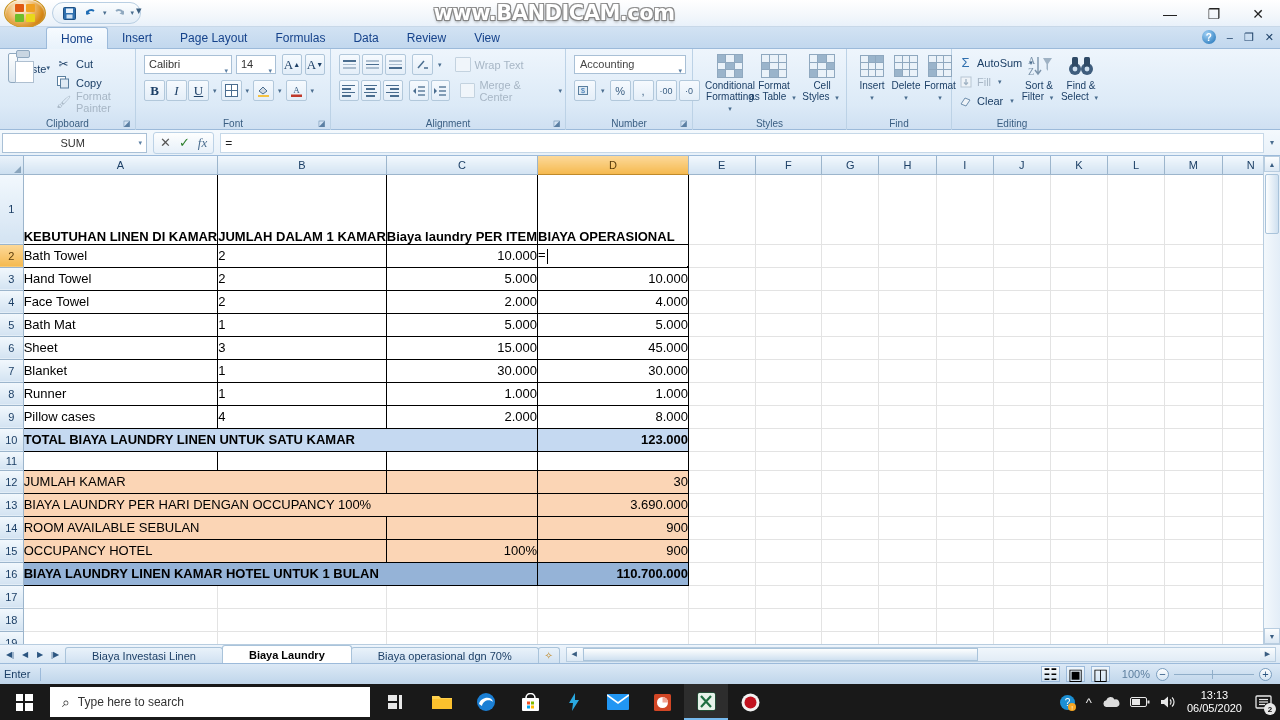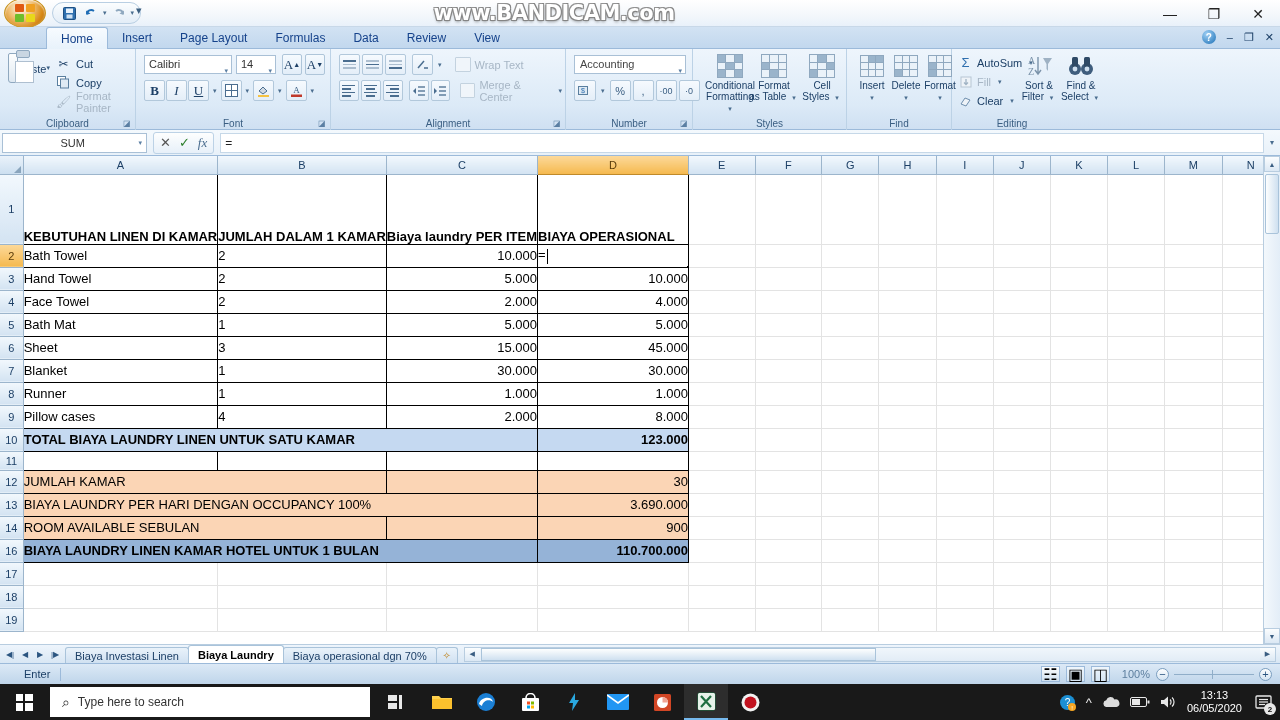--- a/index.html
+++ b/index.html
@@ -367,21 +367,21 @@
   .hscrollrow {
     position: absolute; left: 0; top: 644px; width: 1280px; height: 19px;
     background: linear-gradient(#eef5fc,#d9e7f4);
     border-top: 1px solid #b8cde0;
     display: flex; align-items: center;
   }
   .tabnav { display: flex; align-items: center; gap: 1px; padding: 0 3px; }
   .tabnav span { font-size: 8px; color: #2b5party; color: #2b5580; width: 14px; text-align: center; }
   .sheettabs { display: flex; align-items: flex-end; height: 19px; }
   .stab {
-    height: 17px; line-height: 17px; padding: 0 9px; font-size: 11px;
+    height: 17px; line-height: 17px; padding: 0 26px; font-size: 11px;
     color: #1c3f66; background: linear-gradient(#e9f2fa,#cfe0f1);
     border: 1px solid #a9c3da; border-bottom: none;
     border-radius: 3px 3px 0 0; margin-right: -1px;
   }
   .stab.active {
     background: #fff; font-weight: bold; color: #000; height: 19px; line-height: 18px;
   }
   .stab-new {
     width: 22px; height: 17px; display: flex; align-items: center; justify-content: center;
     background: linear-gradient(#e9f2fa,#cfe0f1); border: 1px solid #a9c3da;
@@ -402,21 +402,21 @@
   }
   .hscroll .harr-l { left: 0; } .hscroll .harr-r { right: 0; }
 
   
   .statusbar {
     position: absolute; top: 663px; left: 0; width: 1280px; height: 21px;
     background: linear-gradient(#dce9f6,#bfd5ea);
     border-top: 1px solid #9cbada;
     display: flex; align-items: center;
   }
-  .status-mode { font-size: 11px; color: #1c3f66; padding-left: 24px; }
+  .status-mode { font-size: 11px; color: #1c3f66; padding-left: 4px; }
   .status-sep { width: 1px; height: 13px; background: #9cbada; margin-left: 10px; }
   .status-right { margin-left: auto; display: flex; align-items: center; padding-right: 8px; gap: 6px; }
   .viewbtn {
     width: 19px; height: 16px; display: flex; align-items: center; justify-content: center;
     border: 1px solid #9cbada; background: linear-gradient(#eff6fc,#d5e5f3);
   }
   .viewbtn.act { background: linear-gradient(#fdfefe,#cfe0f0); }
   .zoomlabel { font-size: 11px; color: #5d7f9f; width: 34px; text-align: right; }
   .zoomslider { display: flex; align-items: center; gap: 0; }
   .zoom-btn {
@@ -1198,20 +1198,36 @@
         <td class="cell empty"></td>
             <td class="cell empty"></td>
         <td class="cell empty"></td>
             <td class="cell empty"></td>
         <td class="cell empty"></td>
             <td class="cell empty"></td>
         <td class="cell empty"></td>
             <td class="cell empty"></td>
       </tr>
 
+      <tr style="height:23px">
+        <td class="rowhead">15</td>
+        <td class="cell bordered fill-peach c" colspan="2">OCCUPANCY HOTEL</td>
+        <td class="cell bordered fill-peach r">100%</td>
+        <td class="cell bordered fill-peach r">900</td>
+        <td class="cell empty"></td>
+            <td class="cell empty"></td>
+        <td class="cell empty"></td>
+            <td class="cell empty"></td>
+        <td class="cell empty"></td>
+            <td class="cell empty"></td>
+        <td class="cell empty"></td>
+            <td class="cell empty"></td>
+        <td class="cell empty"></td>
+            <td class="cell empty"></td>
+      </tr>
 
       <tr style="height:23px">
         <td class="rowhead">16</td>
         <td class="cell bordered fill-blue2 b c" colspan="3">BIAYA LAUNDRY LINEN KAMAR HOTEL UNTUK 1 BULAN</td>
         <td class="cell bordered fill-blue2 b r">110.700.000</td>
         <td class="cell empty"></td>
             <td class="cell empty"></td>
         <td class="cell empty"></td>
             <td class="cell empty"></td>
         <td class="cell empty"></td>

